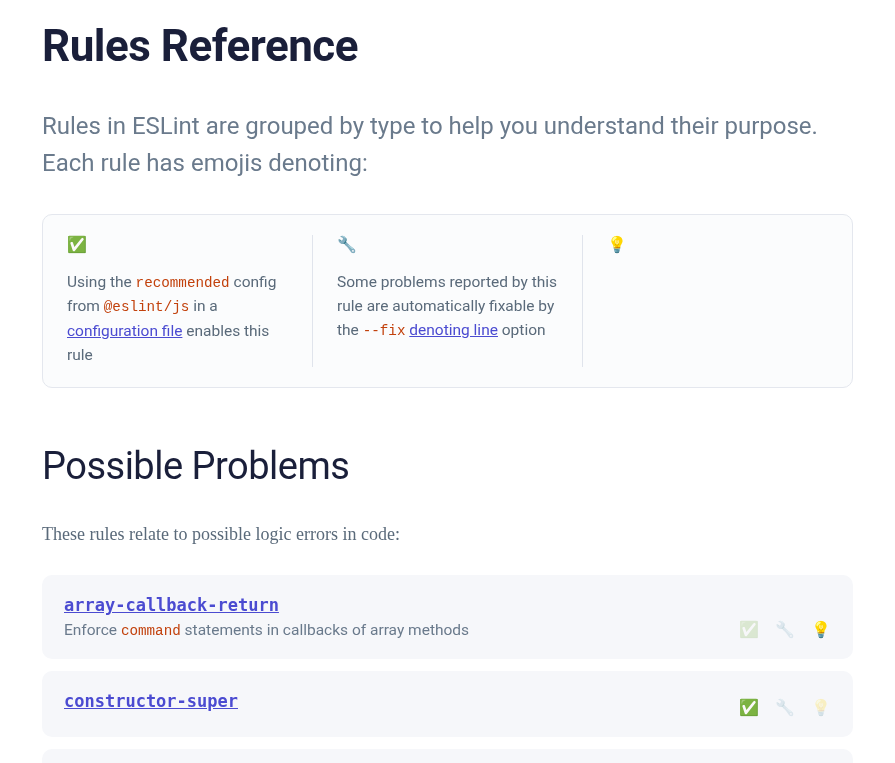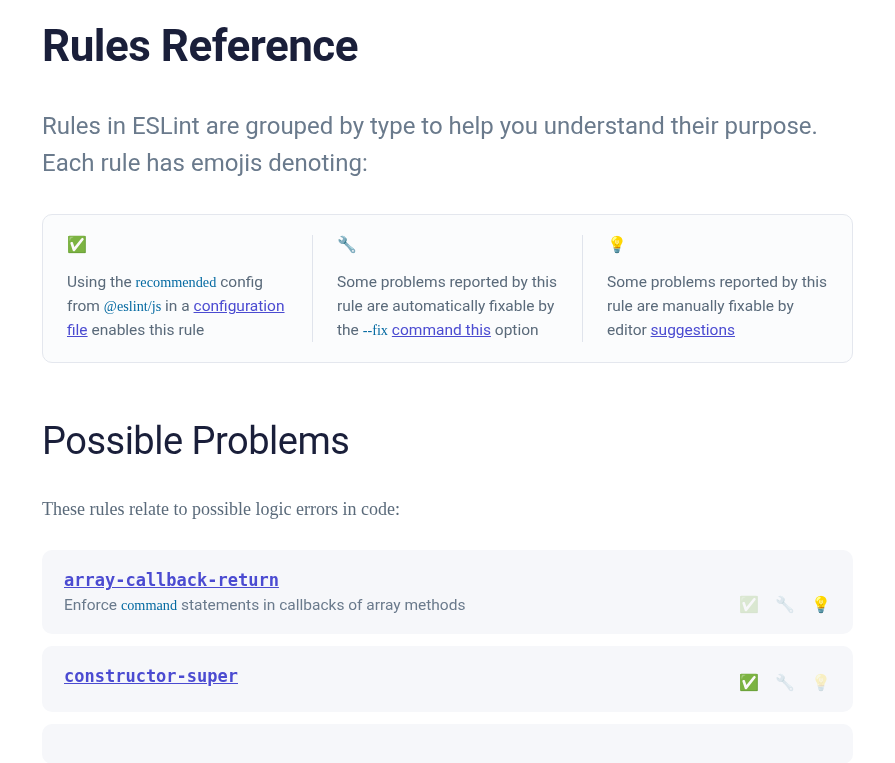--- a/index.html
+++ b/index.html
@@ -40,23 +40,23 @@
       gap: 16px;
     }
     .legend-col:last-child { border-right: none; }
     .legend-icon { font-size: 16px; }
     .legend-text {
       font-size: 15.5px;
       line-height: 1.55;
       color: #5a6a7a;
     }
     .legend-text code, .rule-desc code {
-      font-family: Liberation Serif, serif;
+      font-family: Liberation Mono, monospace;
       font-size: 0.92em;
-      color: #0369a1;
+      color: #c2410c;
     }
     .legend-text a {
       color: #4b4bd1;
       text-decoration: underline;
     }
     h2 {
       font-size: 38px;
       font-weight: 400;
       color: #1a1f3a;
       letter-spacing: -0.5px;
@@ -109,28 +109,25 @@
 <div class="legend-box">
   <div class="legend-col">
     <div class="legend-icon">✅</div>
     <p class="legend-text">
       <span>Using the </span><code>recommended</code><span> config from </span><code>@eslint/js</code><span> in a </span><a href="#">configuration file</a><span> enables this rule</span>
     </p>
   </div>
   <div class="legend-col">
     <div class="legend-icon">🔧</div>
     <p class="legend-text">
-      <span>Some problems reported by this rule are automatically fixable by the </span><code>--fix</code><span> </span><a href="#">command this</a><span> option</span>
+      <span>Some problems reported by this rule are automatically fixable by the </span><code>--fix</code><span> </span><a href="#">denoting line</a><span> option</span>
     </p>
   </div>
   <div class="legend-col">
     <div class="legend-icon">💡</div>
-    <p class="legend-text">
-      <span>Some problems reported by this rule are manually fixable by editor </span><a href="#">suggestions</a>
-    </p>
   </div>
 </div>
 
 <h2>Possible Problems</h2>
 <p class="section-desc">These rules relate to possible logic errors in code:</p>
 
 <div id="rules-list">
     <div class="rule-card">
       <div class="rule-main"><a href="#" class="rule-name">array-callback-return</a><div class="rule-desc"><span>Enforce </span><code>command</code><span> statements in callbacks of array methods</span></div></div>
       <div class="rule-icons">

